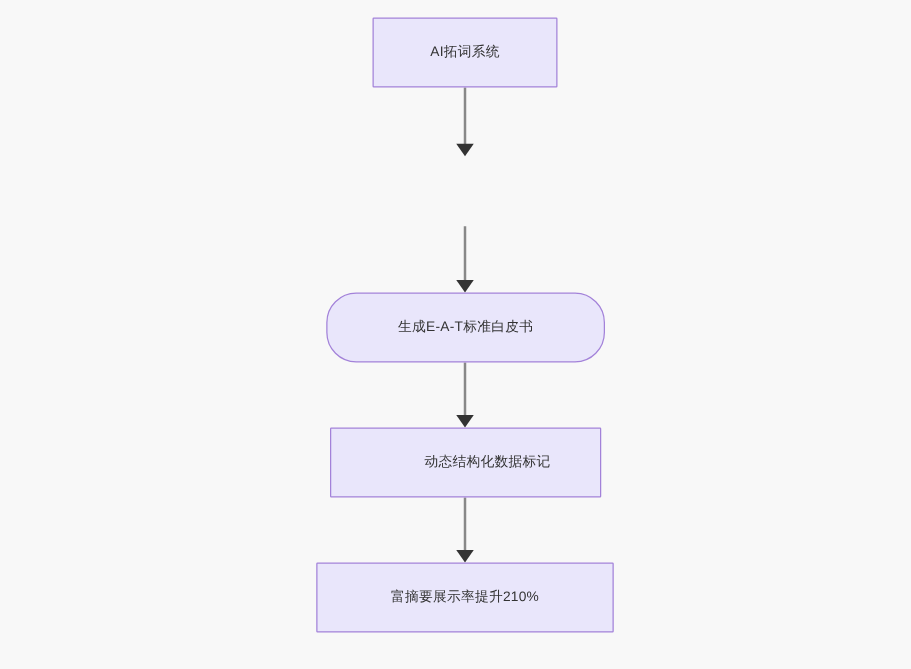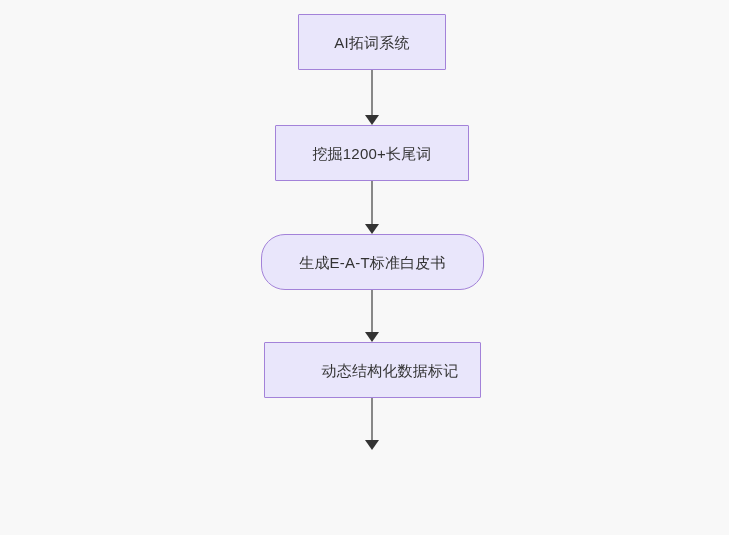--- a/index.html
+++ b/index.html
@@ -21,21 +21,21 @@
   .node {
     position: absolute;
     box-sizing: border-box;
     background: #e9e6fb;
     border: 1.5px solid #a382d9;
     border-radius: 1px;
     display: flex;
     align-items: center;
     justify-content: center;
     color: #333333;
-    font-size: 15px;
+    font-size: 11px;
     line-height: 1;
     letter-spacing: 0.2px;
     white-space: nowrap;
   }
   .node-label {
     display: block;
   }
   .connector {
     position: absolute;
     width: 24px;
@@ -70,22 +70,22 @@
     </div>
     <div class="connector" style="left: 360px; top: 398px; height: 52px;">
       <svg width="24" height="52" viewBox="0 0 24 52">
         <line x1="12" y1="0" x2="12" y2="44" stroke="#888888" stroke-width="2"></line>
         <polygon points="5,42 19,42 12,52" fill="#333333"></polygon>
       </svg>
     </div>
     <div class="node" style="left: 298px; top: 14px; width: 148px; height: 56px;">
       <span class="node-label">AI拓词系统</span>
     </div>
-    <div class="node" style="left: 275px; top: 125px; width: 194px; height: 56px;">
-      <span class="node-label">挖掘1200+长尾词</span>
-    </div>
     <div class="node" style="left: 261px; top: 234px; width: 223px; height: 56px; border-radius: 24px;">
       <span class="node-label">生成E-A-T标准白皮书</span>
     </div>
     <div class="node" style="left: 264px; top: 342px; width: 217px; height: 56px; padding-left: 35px;">
       <span class="node-label">动态结构化数据标记</span>
     </div>
+    <div class="node" style="left: 253px; top: 450px; width: 238px; height: 56px;">
+      <span class="node-label">富摘要展示率提升210%</span>
+    </div>
   </div>
 
 </body></html>

